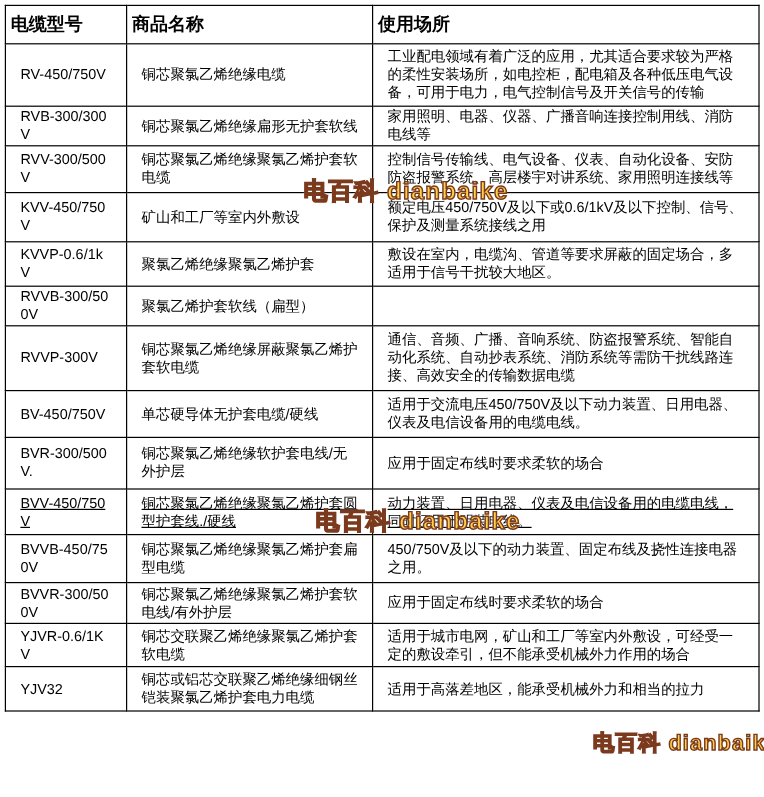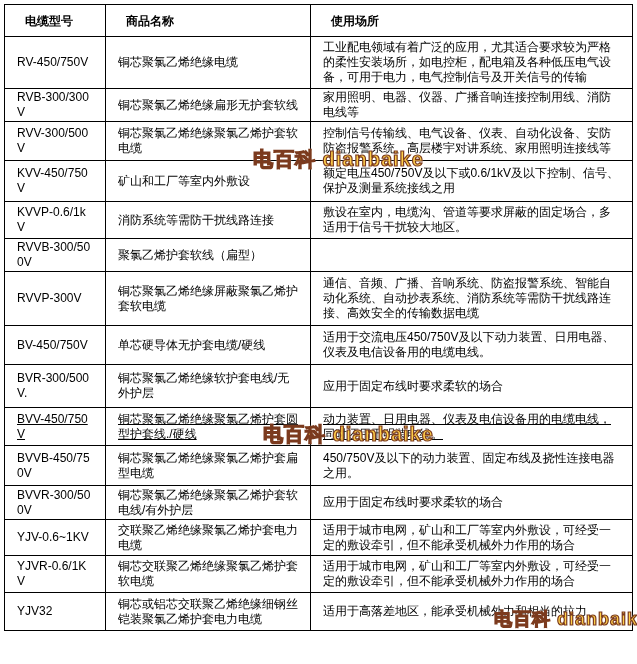--- a/index.html
+++ b/index.html
@@ -30,24 +30,24 @@
     border: 1px solid #000000;
     font-size: 12px;
     line-height: 15px;
     padding: 1px 12px;
     vertical-align: middle;
     text-align: left;
     word-break: break-all;
     overflow-wrap: break-word;
   }
   table.spec th {
-    font-size: 12px;
+    font-size: 15px;
     font-weight: bold;
     line-height: 18px;
-    padding: 2px 20px;
+    padding: 2px 4px;
   }
   col.c-model { width: 101px; }
   col.c-name  { width: 205px; }
   col.c-usage { width: 322px; }
 
   thead tr { height: 32px; }
   tbody tr:nth-child(1)  { height: 52px; }
   tbody tr:nth-child(2)  { height: 30px; }
   tbody tr:nth-child(3)  { height: 39px; }
   tbody tr:nth-child(4)  { height: 41px; }
@@ -113,21 +113,21 @@
           <td>铜芯聚氯乙烯绝缘聚氯乙烯护套软电缆</td>
           <td>控制信号传输线、电气设备、仪表、自动化设备、安防防盗报警系统、高层楼宇对讲系统、家用照明连接线等</td>
         </tr>
         <tr>
           <td>KVV-450/750V</td>
           <td>矿山和工厂等室内外敷设</td>
           <td>额定电压450/750V及以下或0.6/1kV及以下控制、信号、保护及测量系统接线之用</td>
         </tr>
         <tr>
           <td>KVVP-0.6/1kV</td>
-          <td>消防系统等需防干扰线路连接</td>
+          <td>聚氯乙烯绝缘聚氯乙烯护套</td>
           <td>敷设在室内，电缆沟、管道等要求屏蔽的固定场合，多适用于信号干扰较大地区。</td>
         </tr>
         <tr>
           <td>RVVB-300/500V</td>
           <td>聚氯乙烯护套软线（扁型）</td>
           <td></td>
         </tr>
         <tr>
           <td>RVVP-300V</td>
           <td>铜芯聚氯乙烯绝缘屏蔽聚氯乙烯护套软电缆</td>
@@ -152,25 +152,20 @@
           <td>BVVB-450/750V</td>
           <td>铜芯聚氯乙烯绝缘聚氯乙烯护套扁型电缆</td>
           <td>450/750V及以下的动力装置、固定布线及挠性连接电器之用。</td>
         </tr>
         <tr>
           <td>BVVR-300/500V</td>
           <td>铜芯聚氯乙烯绝缘聚氯乙烯护套软电线/有外护层</td>
           <td>应用于固定布线时要求柔软的场合</td>
         </tr>
         <tr>
-          <td>YJV-0.6~1KV</td>
-          <td>交联聚乙烯绝缘聚氯乙烯护套电力电缆</td>
-          <td>适用于城市电网，矿山和工厂等室内外敷设，可经受一定的敷设牵引，但不能承受机械外力作用的场合</td>
-        </tr>
-        <tr>
           <td>YJVR-0.6/1KV</td>
           <td>铜芯交联聚乙烯绝缘聚氯乙烯护套软电缆</td>
           <td>适用于城市电网，矿山和工厂等室内外敷设，可经受一定的敷设牵引，但不能承受机械外力作用的场合</td>
         </tr>
         <tr>
           <td>YJV32</td>
           <td>铜芯或铝芯交联聚乙烯绝缘细钢丝铠装聚氯乙烯护套电力电缆</td>
           <td>适用于高落差地区，能承受机械外力和相当的拉力</td>
         </tr>
       </tbody>

